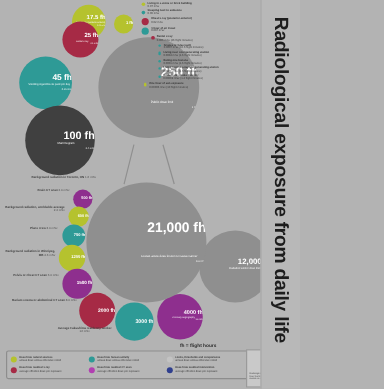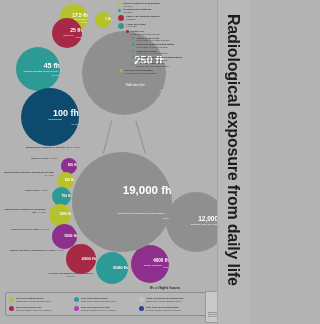--- a/index.html
+++ b/index.html
@@ -73,21 +73,21 @@
     <span class="cap w" style="font-size:1.9px;width:27px;">Dental x-ray</span>
     <span class="cap w" style="font-size:1.8px;">0.1 mSv</span>
   </div>
 
   <div class="bubble" style="left:16px;top:47px;width:44px;height:44px;background:#2e9a96;">
     <span class="val w" style="font-size:7px;">45 fh</span>
     <span class="cap w" style="font-size:2.2px;width:38px;">Smoking cigarettes 20 pack per day</span>
     <span class="cap w" style="font-size:2px;">0.16 mSv</span>
   </div>
 
-  <div class="bubble" style="left:21px;top:88px;width:58px;height:58px;background:#0c4a6e;">
+  <div class="bubble" style="left:21px;top:88px;width:58px;height:58px;background:#404040;">
     <span class="val w" style="font-size:9px;">100 fh</span>
     <span class="cap w" style="font-size:2.4px;width:48px;">Mammogram</span>
     <span class="cap w" style="font-size:2.1px;">0.4 mSv</span>
   </div>
 
   <div class="bubble" style="left:82px;top:31px;width:84px;height:84px;background:#8f8f8f;">
     <span class="val w" style="font-size:11px;margin-bottom:18px;">250 fh</span>
     <span class="cap w" style="font-size:2.6px;width:62px;">Public dose limit</span>
     <span class="cap w" style="font-size:2.2px;">1 mSv</span>
   </div>
@@ -127,21 +127,21 @@
   </div>
 
   <div class="bubble" style="left:166px;top:192px;width:60px;height:60px;background:#8f8f8f;">
     <span class="val w" style="font-size:6.5px;">12,000 fh</span>
     <span class="cap w" style="font-size:2.2px;width:44px;">Radiation worker dose limit</span>
     <span class="cap w" style="font-size:2px;">50 mSv</span>
   </div>
 
 
   <div class="bubble" style="left:72px;top:152px;width:100px;height:100px;background:#8f8f8f;">
-    <span class="val w" style="font-size:11.5px;margin-bottom:16px;">19,000 fh</span>
+    <span class="val w" style="font-size:11.5px;margin-bottom:16px;">21,000 fh</span>
     <span class="cap w" style="font-size:2.5px;width:62px;">Lowest acute dose known to cause cancer</span>
     <span class="cap w" style="font-size:2.2px;">100 mSv</span>
   </div>
 
   <div class="flabel" style="left:2px;top:147px;width:78px;">
     <span>Background radiation in Toronto, ON</span>
     <span class="sub">1.6 mSv</span>
   </div>
   <div class="flabel" style="left:2px;top:158px;width:56px;">
     <span>Brain CT scan</span>

